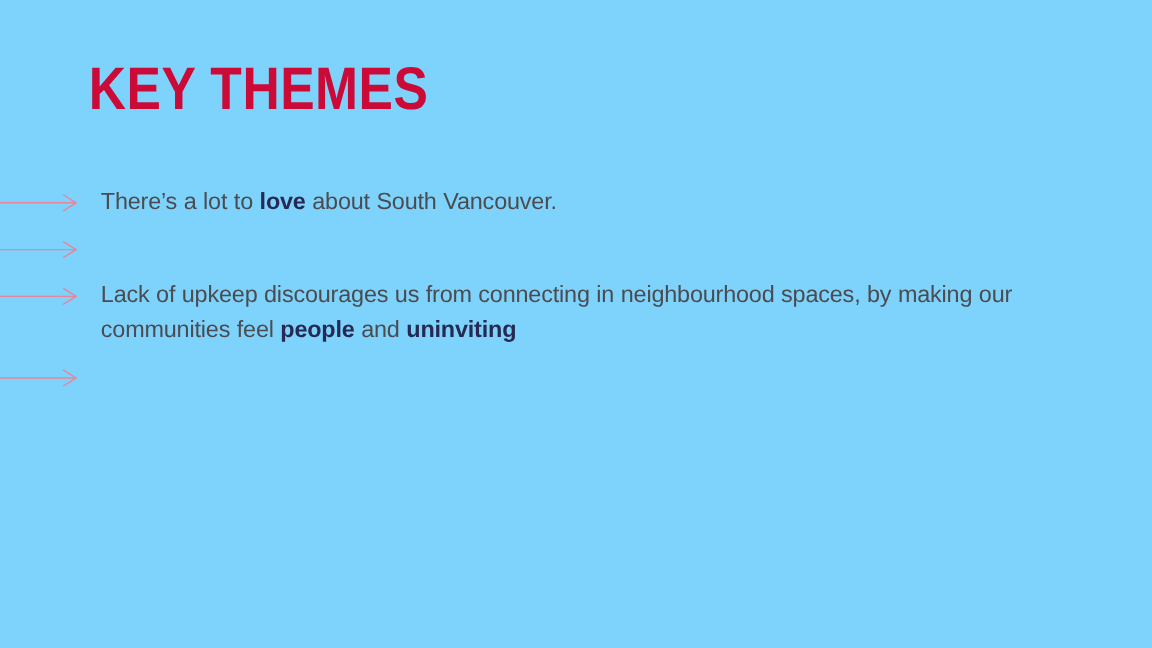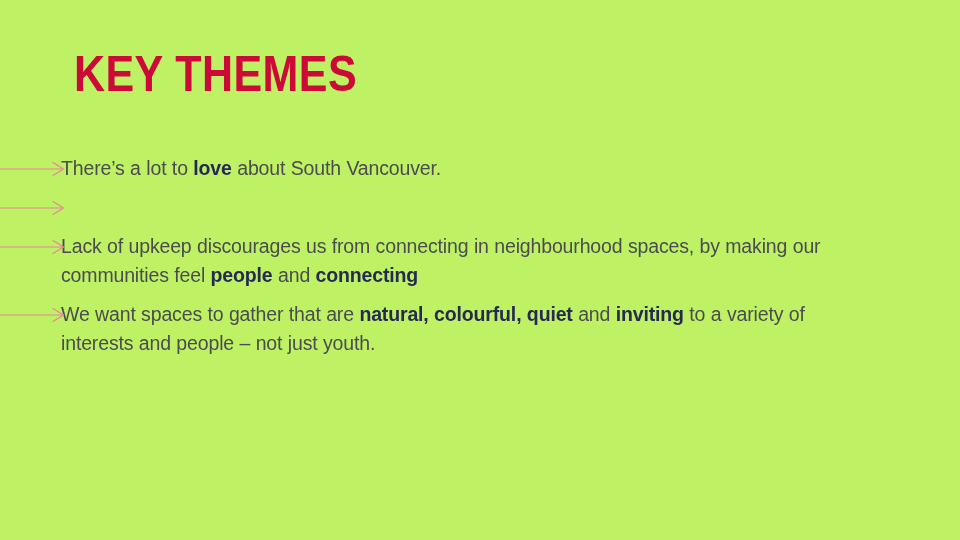--- a/index.html
+++ b/index.html
@@ -4,21 +4,21 @@
 <style>
   html, body {
     margin: 0;
     padding: 0;
     background: #ffffff;
   }
   .slide {
     position: relative;
     width: 960px;
     height: 540px;
-    background: #bef264;
+    background: #7dd3fc;
     overflow: hidden;
     font-family: "Liberation Sans", sans-serif;
   }
 
   
   .title {
     position: absolute;
     left: 74px;
     top: 48px;
     font-family: "Liberation Sans Narrow", "Liberation Sans", sans-serif;
@@ -35,21 +35,21 @@
   
   .bullets {
     position: absolute;
     left: 0;
     top: 154px;
     width: 960px;
   }
   .bullet {
     position: relative;
     min-height: 29px;
-    padding-left: 61px;
+    padding-left: 84px;
     padding-right: 80px;
     margin-bottom: 10px;
   }
   .bullet-text {
     font-family: "Liberation Sans", sans-serif;
     font-size: 19.5px;
     line-height: 29px;
     color: #4b4b50;
     letter-spacing: -0.15px;
     word-spacing: 0.2px;
@@ -98,27 +98,26 @@
       </span>
     </div>
 
     <div class="bullet">
       <span class="arrow">
         <svg width="68" height="18" viewBox="0 0 68 18" aria-hidden="true">
           <path d="M0 9 L62 9" stroke="#e8849c" stroke-width="1.2" fill="none"></path>
           <path d="M53 2.5 L63.5 9 L53 15.5" stroke="#e8849c" stroke-width="1.2" fill="none" stroke-linecap="round" stroke-linejoin="round"></path>
         </svg>
       </span>
-      <span class="bullet-text"><span>Lack of upkeep discourages us from connecting in neighbourhood spaces, by making our communities feel </span><b>people</b><span> and </span><b>connecting</b></span>
+      <span class="bullet-text"><span>Lack of upkeep discourages us from connecting in neighbourhood spaces, by making our communities feel </span><b>people</b><span> and </span><b>uninviting</b></span>
     </div>
 
     <div class="bullet">
       <span class="arrow">
         <svg width="68" height="18" viewBox="0 0 68 18" aria-hidden="true">
           <path d="M0 9 L62 9" stroke="#e8849c" stroke-width="1.2" fill="none"></path>
           <path d="M53 2.5 L63.5 9 L53 15.5" stroke="#e8849c" stroke-width="1.2" fill="none" stroke-linecap="round" stroke-linejoin="round"></path>
         </svg>
       </span>
-      <span class="bullet-text"><span>We want spaces to gather that are </span><b>natural, colourful, quiet</b><span> and </span><b>inviting</b><span> to a variety of interests and people – not just youth.</span></span>
     </div>
 
   </div>
 </div>
 
 </body></html>

